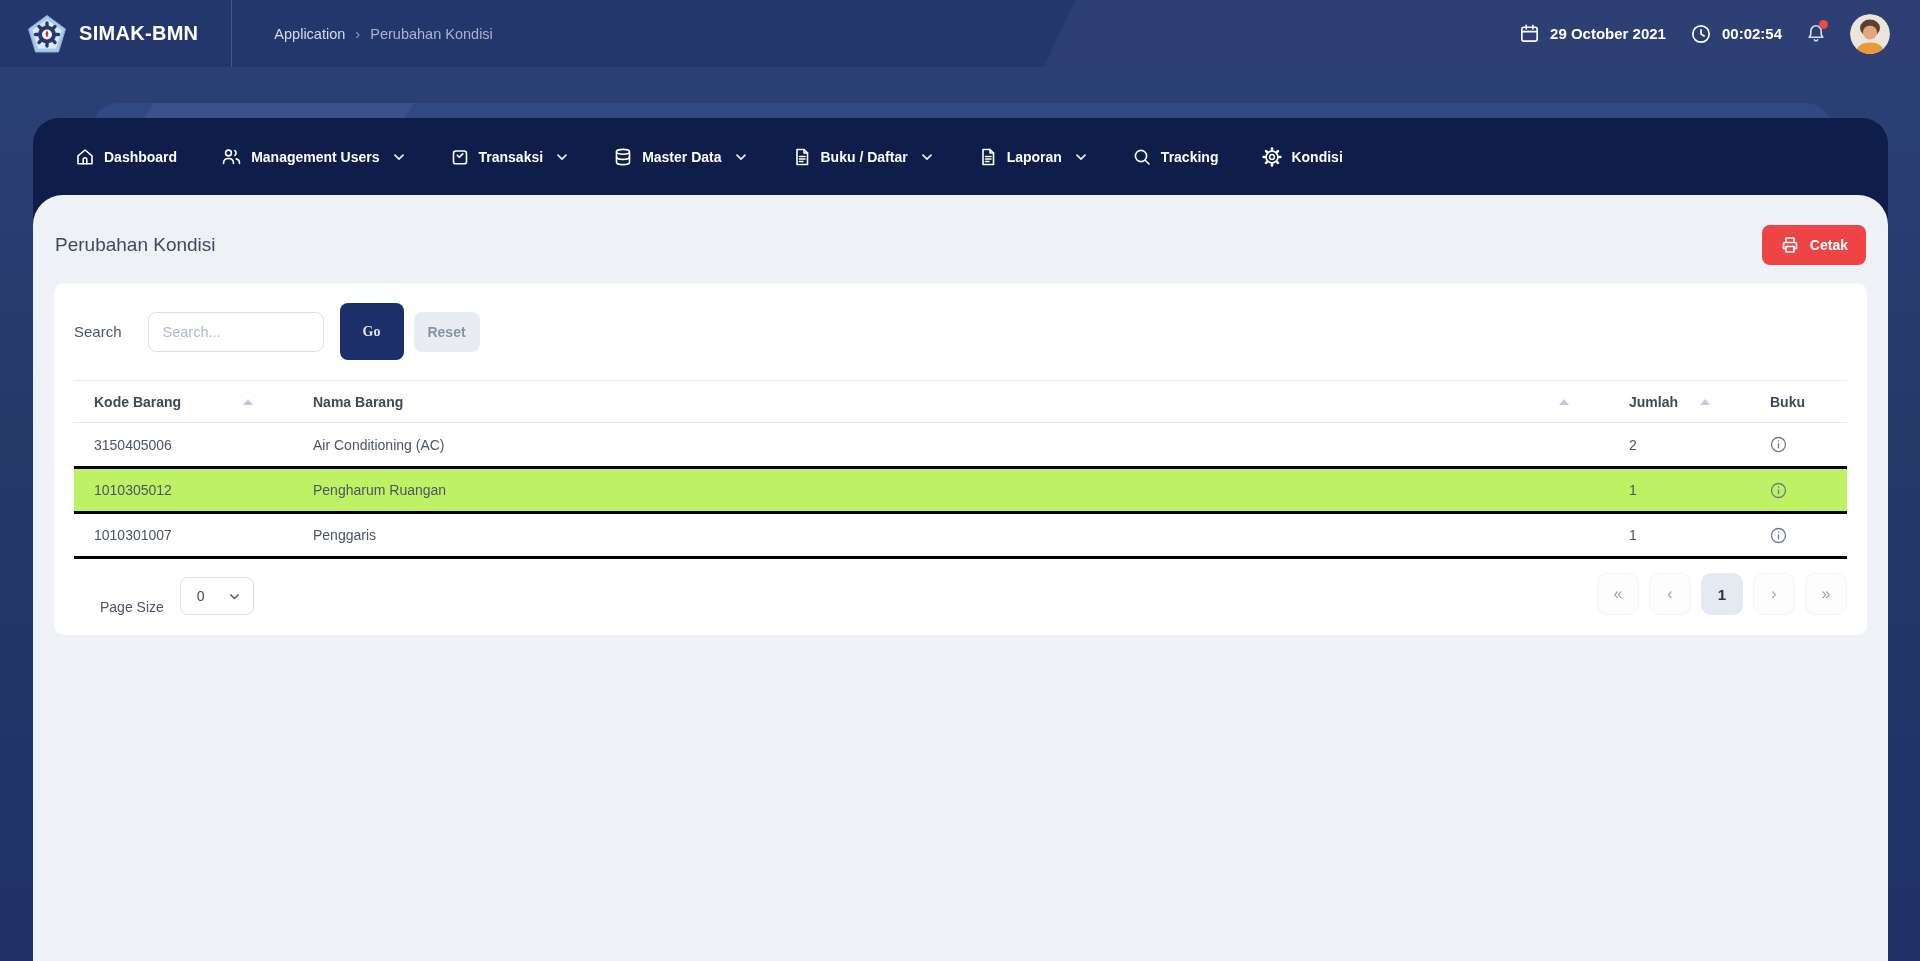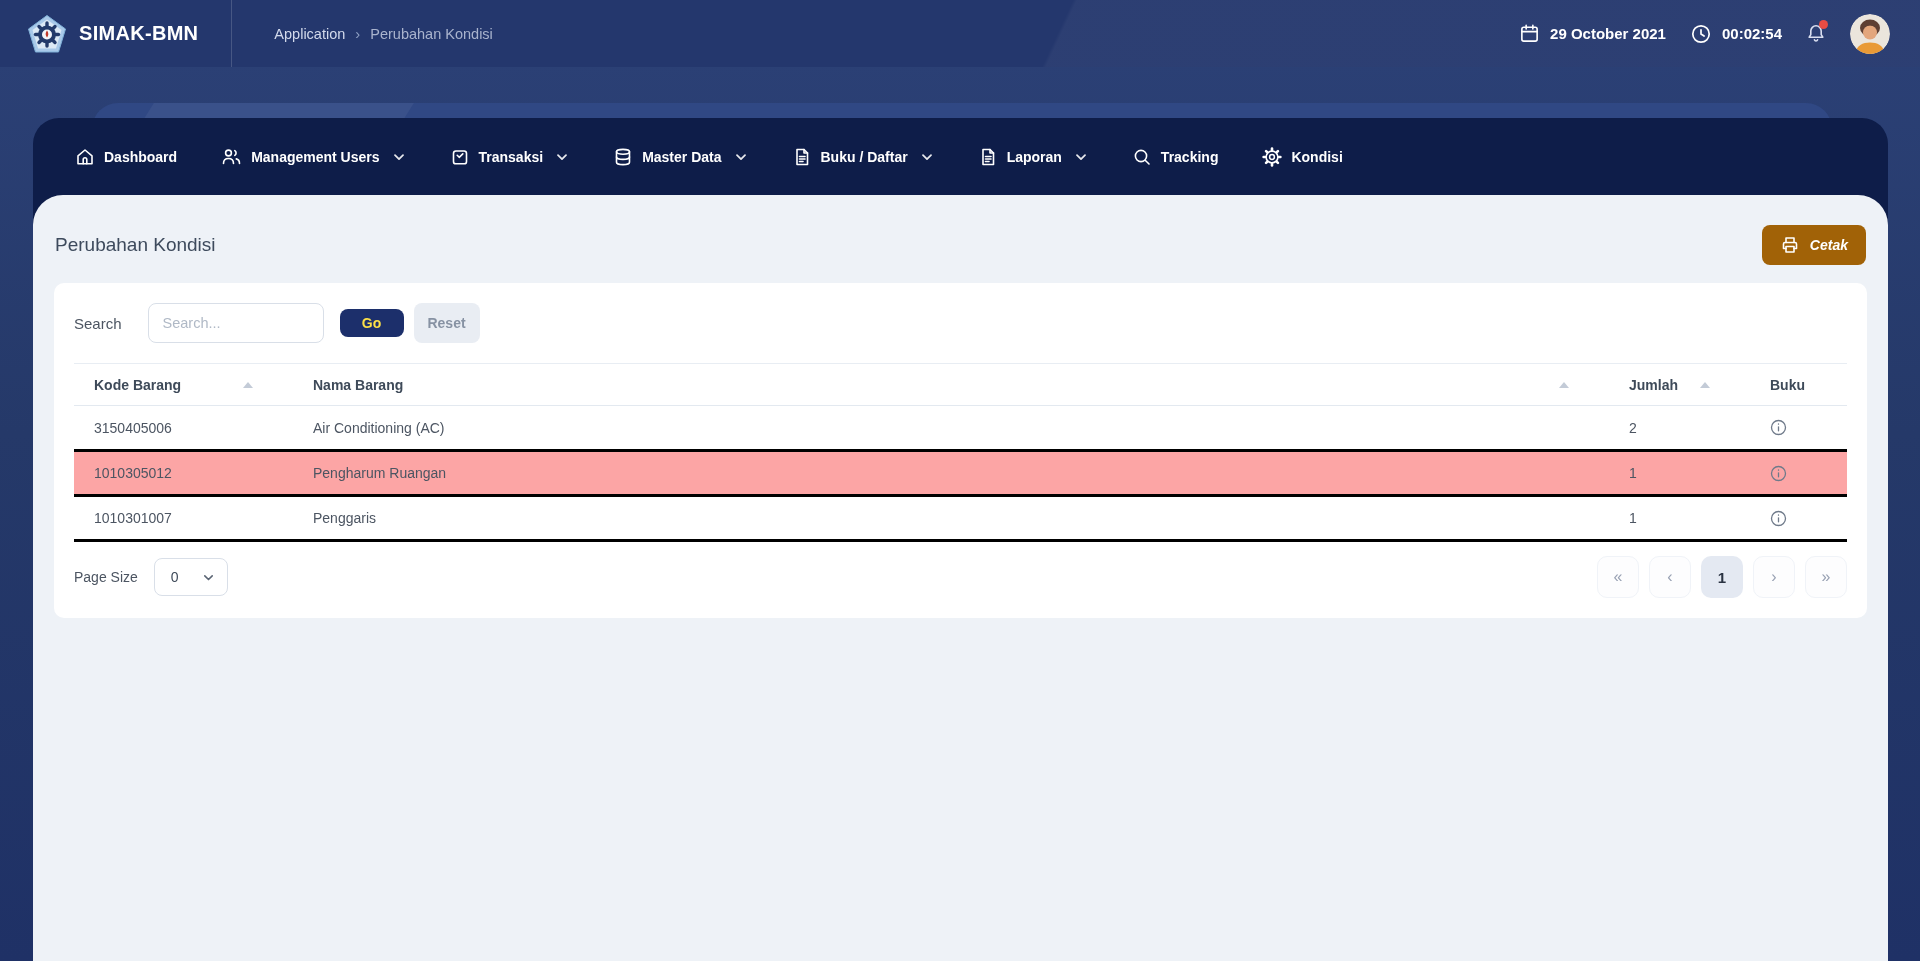--- a/index.html
+++ b/index.html
@@ -41,51 +41,51 @@
   .nav-item svg { flex:none; }
   .nav-caret { margin-left:3px; opacity:.9; }
 
   
   .content-card { position:absolute; z-index:3; top:195px; left:33px; right:32px; bottom:0;
                   background:#eef2f7; border-radius:30px 30px 0 0; }
   .page-head { display:flex; align-items:center; justify-content:space-between;
                padding:30px 22px 0 22px; }
   .page-title { font-size:19px; font-weight:500; color:#3d4a5c; }
   .btn-navy { display:flex; align-items:center; gap:10px; height:40px; padding:0 18px;
-              background:#a16207; color:#fff; border:none; border-radius:8px;
-              font-family:inherit; font-size:14px; font-weight:700; cursor:pointer;font-style:italic; }
+              background:#ef4444; color:#fff; border:none; border-radius:8px;
+              font-family:inherit; font-size:14px; font-weight:700; cursor:pointer; }
 
   .panel { margin:18px 21px 0; background:#fff; border-radius:10px; padding:20px; }
 
   
   .search-row { display:flex; align-items:center; }
   .search-label { font-size:15px; color:#4c5562; margin-right:26px; }
   .search-input { width:176px; height:40px; border:1px solid #d9dfe8; border-radius:8px;
                   padding:0 14px; font-family:inherit; font-size:14.5px; color:#333;
                   margin-right:16px; outline:none; }
   .search-input::placeholder { color:#b0b9c6; }
-  .btn-go { width:64px; height:28px; background:#1c2f6b; color:#fde047; border:none; border-radius:8px;
-            font-family:Liberation Sans, sans-serif; font-size:14px; font-weight:700; cursor:pointer; margin-right:10px; }
+  .btn-go { width:64px; height:57px; background:#1c2f6b; color:#e5e5e5; border:none; border-radius:8px;
+            font-family:Liberation Serif, serif; font-size:14px; font-weight:700; cursor:pointer; margin-right:10px; }
   .btn-reset { width:66px; height:40px; background:#e9edf3; color:#8792a3; border:none;
                border-radius:8px; font-family:inherit; font-size:14px; font-weight:600; cursor:pointer; }
 
   
   table { width:100%; border-collapse:collapse; margin-top:20px; }
   thead th { border-top:1px solid #e8edf3; border-bottom:1px solid #e3e9f0; height:42px;
              font-size:14px; font-weight:600; color:#3e4a59; text-align:left; padding:0 40px 0 20px; }
   .th-flex { display:flex; align-items:center; justify-content:space-between; }
   .sort-caret { width:0; height:0; border-left:5px solid transparent; border-right:5px solid transparent;
                 border-bottom:6px solid #c3cbd7; }
   tbody td { height:45px; font-size:14px; color:#4c5562; padding:0 0 0 20px;
              border-bottom:3px solid #000000; }
-  tbody tr.striped { background:#fca5a5; }
+  tbody tr.striped { background:#bef264; }
   .info-btn { background:none; border:none; cursor:pointer; color:#6f7a8a; display:flex; align-items:center; }
 
   
-  .table-footer { display:flex; align-items:center; margin-top:14px; }
+  .table-footer { display:flex; align-items:flex-end; margin-top:14px;margin-left:26px; }
   .page-size-label { font-size:14px; color:#4c5562; margin-right:16px; }
   .page-size-select { width:74px; height:38px; border:1px solid #d9dfe8; border-radius:8px;
                       display:flex; align-items:center; justify-content:space-between;
                       padding:0 12px 0 16px; cursor:pointer; background:#fff; }
   .page-size-value { font-size:14px; color:#3e4a59; }
   .pagination { margin-left:auto; display:flex; align-items:center; gap:10px; }
   .page-btn { width:42px; height:42px; border-radius:10px; background:#fdfdfe; border:1px solid #f0f3f8;
               color:#98a1b3; font-family:inherit; font-size:16px; cursor:pointer; }
   .page-btn.active { background:#e4e9f2; border:none; color:#2a3342; font-weight:600; font-size:15px; }
 </style>

